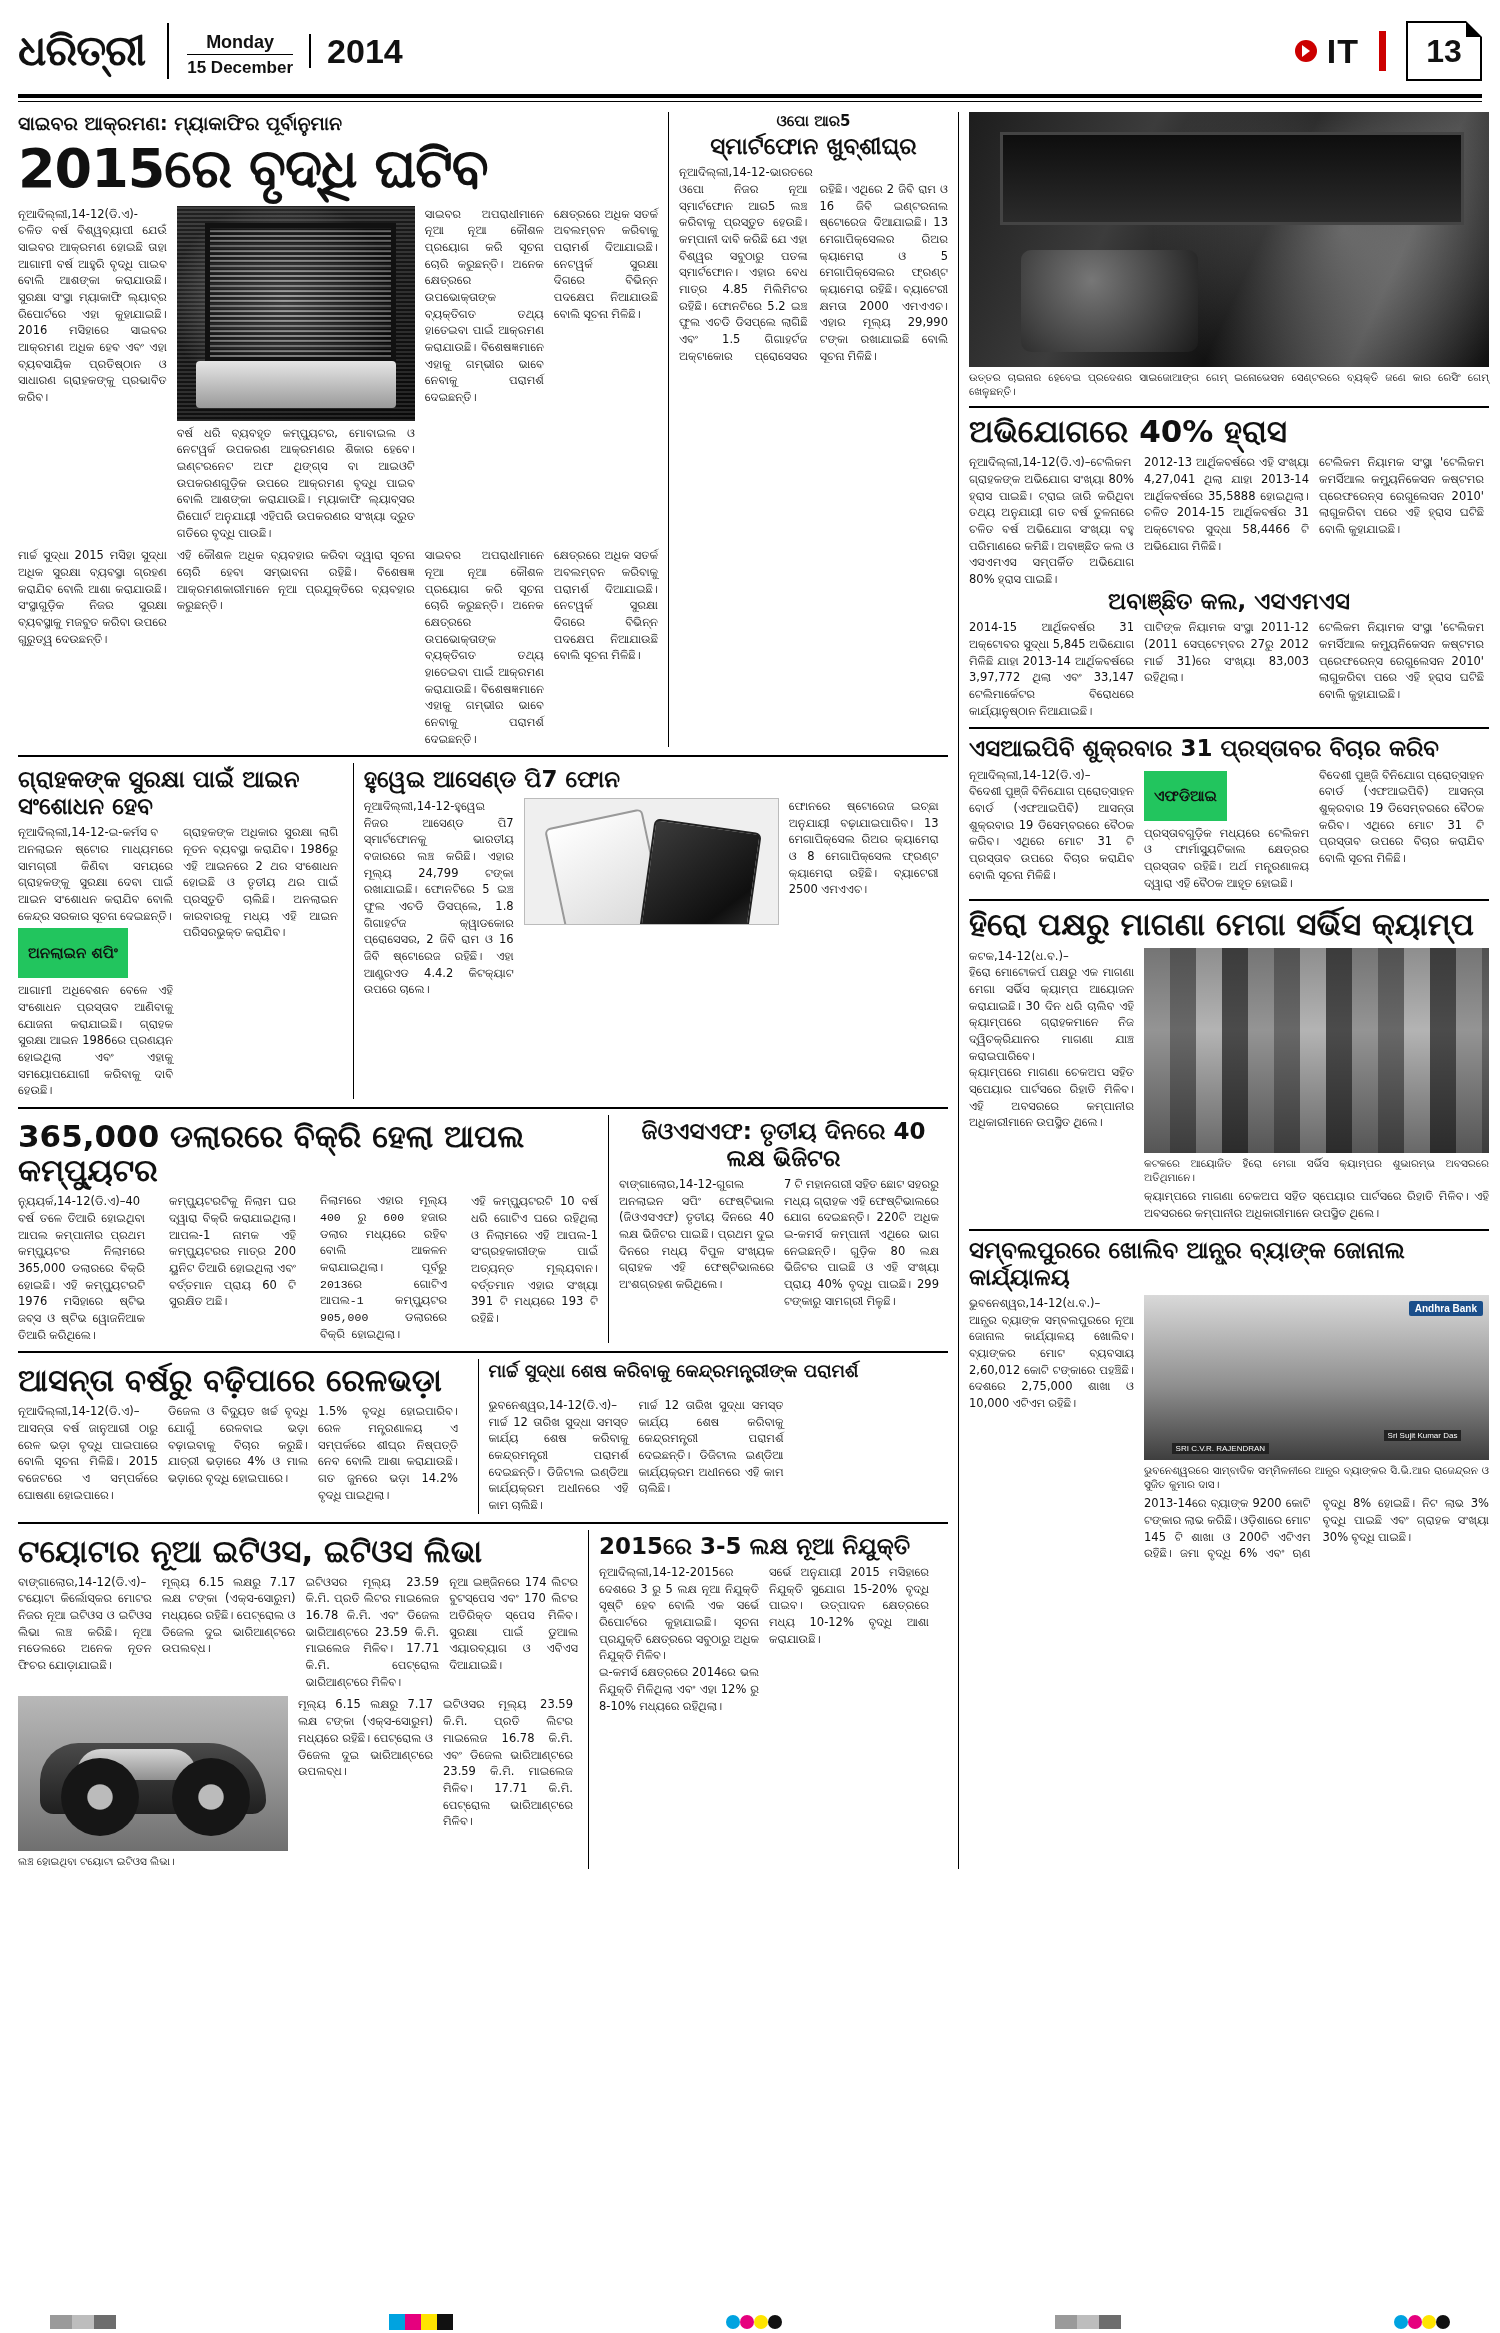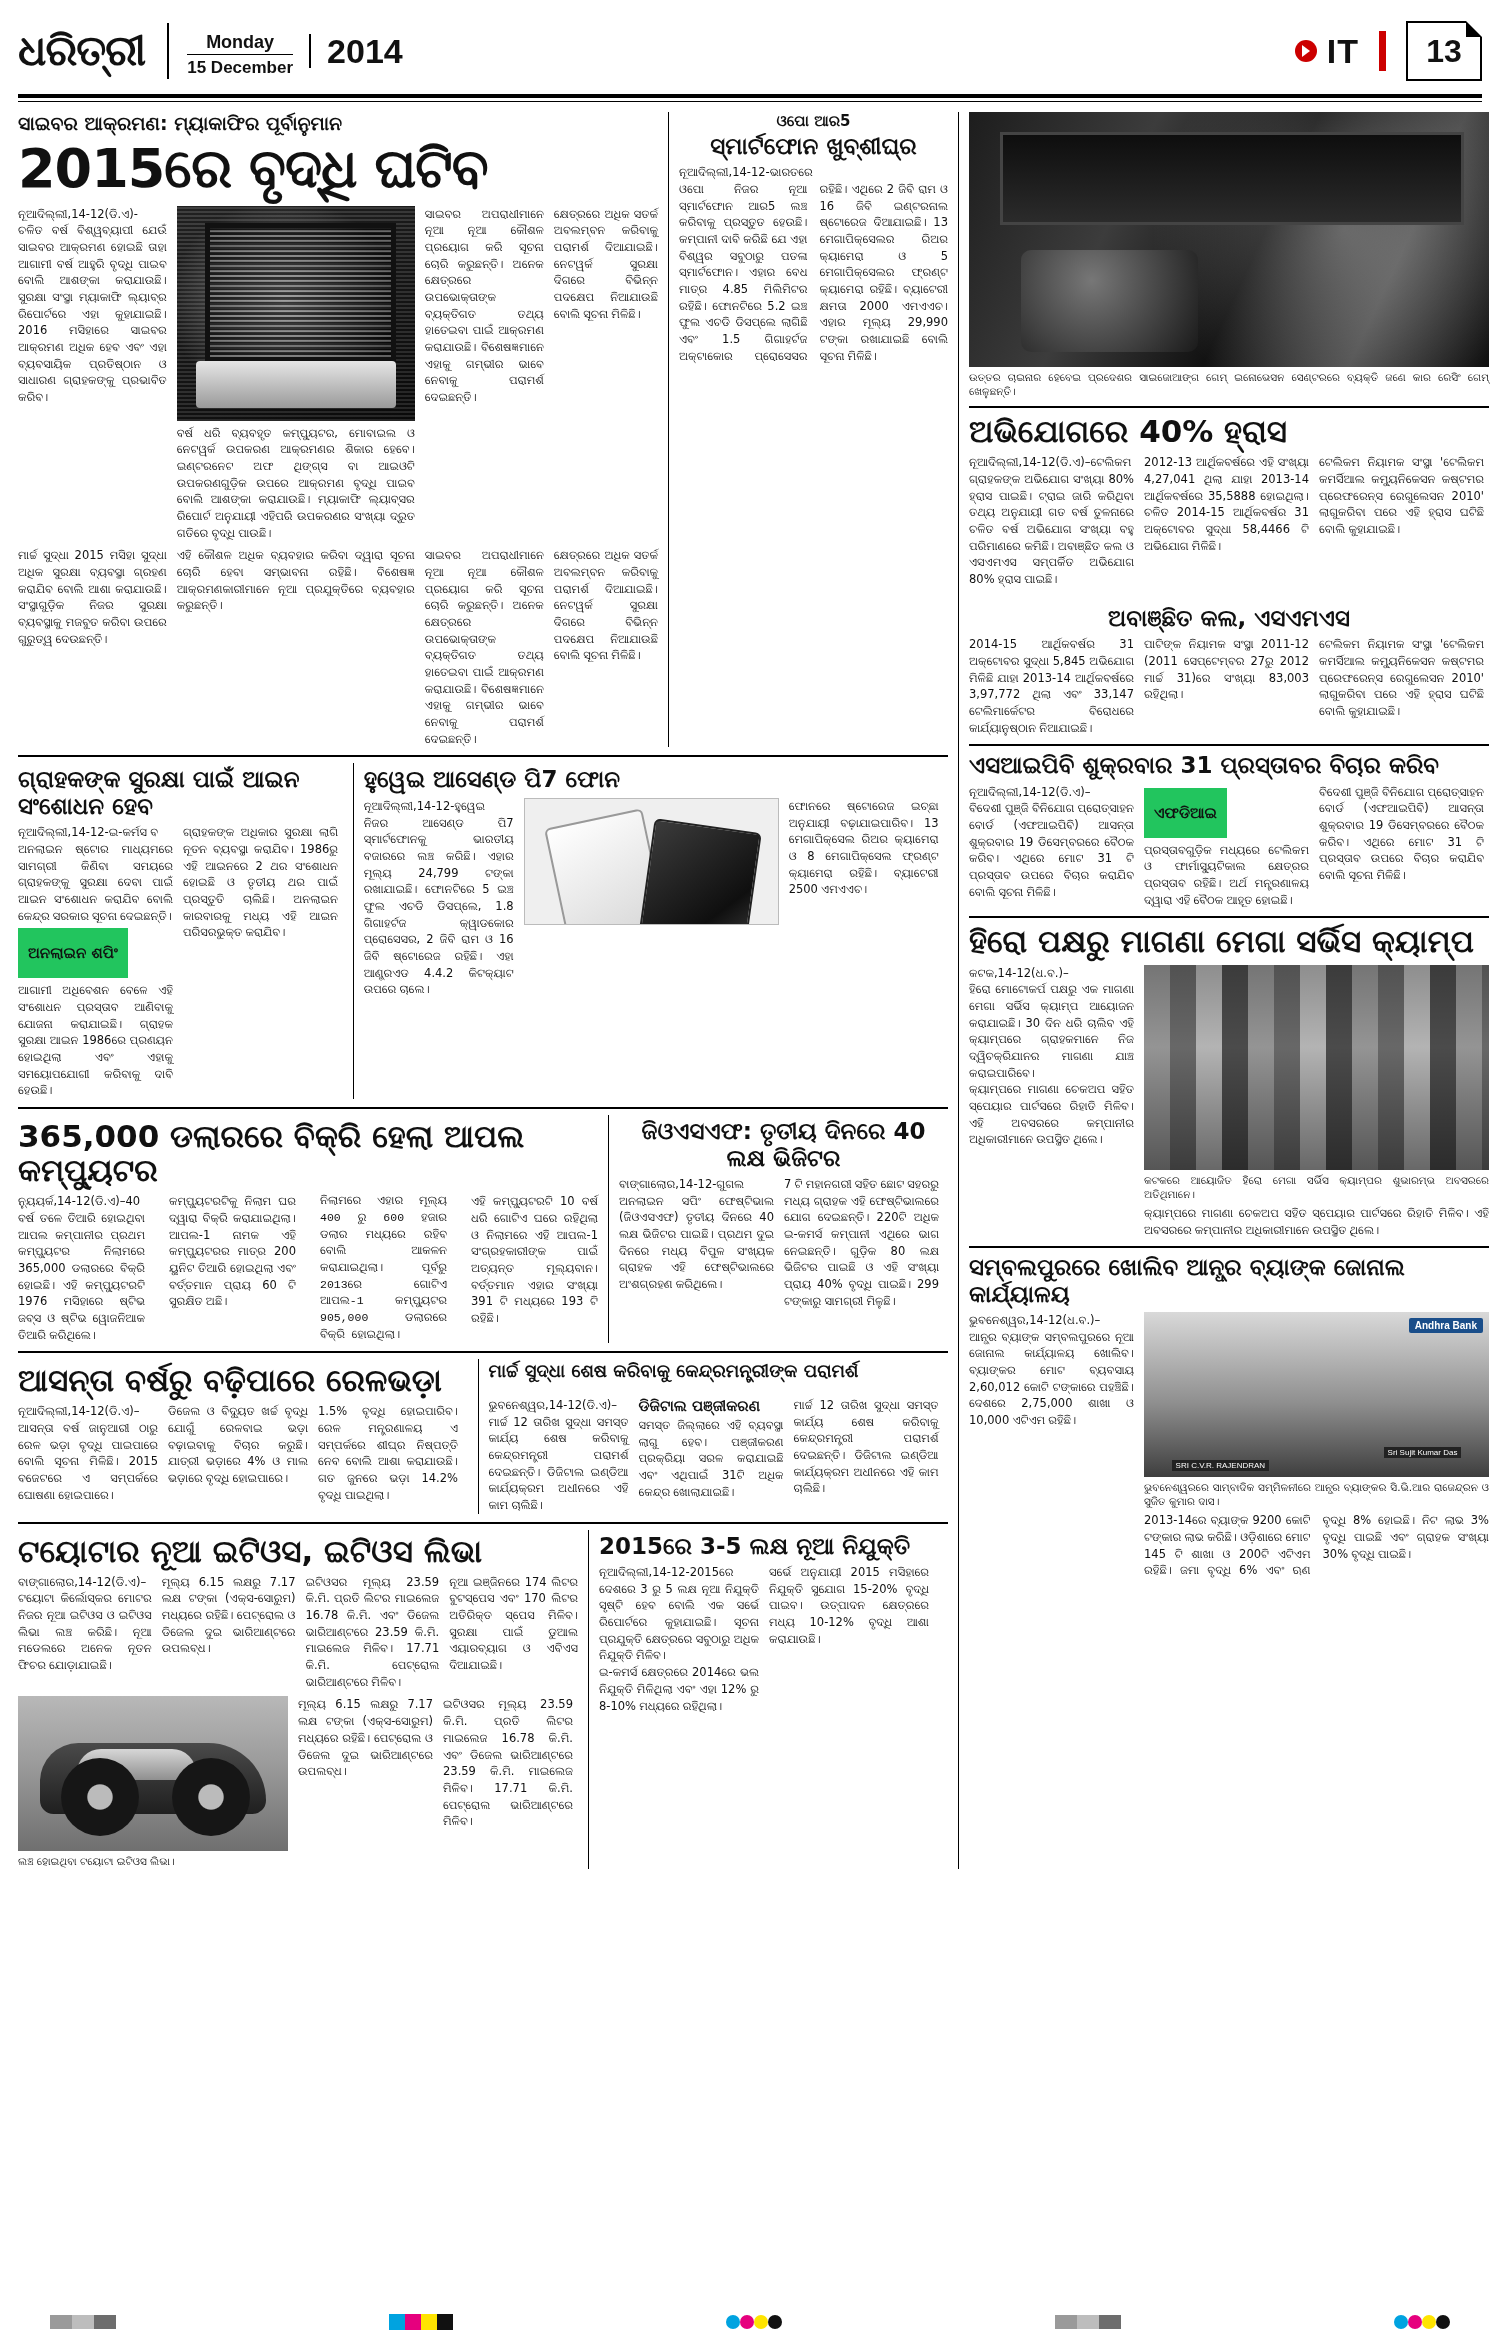--- a/index.html
+++ b/index.html
@@ -435,24 +435,20 @@
         </div>
 
         <div class="vsep"></div>
 
         <div style="width:460px;">
           <h4 class="head-s">ମାର୍ଚ୍ଚ ସୁଦ୍ଧା ଶେଷ କରିବାକୁ କେନ୍ଦ୍ରମନ୍ତ୍ରୀଙ୍କ ପରାମର୍ଶ</h4>
           <div style="display:flex; gap:10px;margin-top:15px;">
             <div style="width:140px;">
               <div class="body-txt">ଭୁବନେଶ୍ୱର,14-12(ଡି.ଏ)–</div>
               <div class="body-txt">ମାର୍ଚ୍ଚ 12 ତାରିଖ ସୁଦ୍ଧା ସମସ୍ତ କାର୍ଯ୍ୟ ଶେଷ କରିବାକୁ କେନ୍ଦ୍ରମନ୍ତ୍ରୀ ପରାମର୍ଶ ଦେଇଛନ୍ତି। ଡିଜିଟାଲ ଇଣ୍ଡିଆ କାର୍ଯ୍ୟକ୍ରମ ଅଧୀନରେ ଏହି କାମ ଚାଲିଛି।</div>
-            </div>
-            <div style="width:145px;">
-              <div class="kicker-sm">ଡିଜିଟାଲ ପଞ୍ଜୀକରଣ</div>
-              <div class="body-txt">ସମସ୍ତ ଜିଲ୍ଲାରେ ଏହି ବ୍ୟବସ୍ଥା ଲାଗୁ ହେବ। ପଞ୍ଜୀକରଣ ପ୍ରକ୍ରିୟା ସରଳ କରାଯାଇଛି ଏବଂ ଏଥିପାଇଁ 31ଟି ଅଧିକ କେନ୍ଦ୍ର ଖୋଲାଯାଇଛି।</div>
             </div>
             <div style="width:145px;" class="body-txt">ମାର୍ଚ୍ଚ 12 ତାରିଖ ସୁଦ୍ଧା ସମସ୍ତ କାର୍ଯ୍ୟ ଶେଷ କରିବାକୁ କେନ୍ଦ୍ରମନ୍ତ୍ରୀ ପରାମର୍ଶ ଦେଇଛନ୍ତି। ଡିଜିଟାଲ ଇଣ୍ଡିଆ କାର୍ଯ୍ୟକ୍ରମ ଅଧୀନରେ ଏହି କାମ ଚାଲିଛି।</div>
           </div>
         </div>
       </div>
 
       <div class="hr-b"></div>
 
       <div style="display:flex; gap:10px;">
         <div style="width:560px;">
@@ -515,21 +511,21 @@
       <h2 class="head-l">ଅଭିଯୋଗରେ 40% ହ୍ରାସ</h2>
       <div style="display:flex; gap:10px;">
         <div style="width:165px;">
           <div class="body-txt">ନୂଆଦିଲ୍ଲୀ,14-12(ଡି.ଏ)–ଟେଲିକମ</div>
           <div class="body-txt">ଗ୍ରାହକଙ୍କ ଅଭିଯୋଗ ସଂଖ୍ୟା 80% ହ୍ରାସ ପାଇଛି। ଟ୍ରାଇ ଜାରି କରିଥିବା ତଥ୍ୟ ଅନୁଯାୟୀ ଗତ ବର୍ଷ ତୁଳନାରେ ଚଳିତ ବର୍ଷ ଅଭିଯୋଗ ସଂଖ୍ୟା ବହୁ ପରିମାଣରେ କମିଛି। ଅବାଞ୍ଛିତ କଲ ଓ ଏସଏମଏସ ସମ୍ପର୍କିତ ଅଭିଯୋଗ 80% ହ୍ରାସ ପାଇଛି।</div>
         </div>
         <div style="width:165px;" class="body-txt">2012-13 ଆର୍ଥିକବର୍ଷରେ ଏହି ସଂଖ୍ୟା 4,27,041 ଥିଲା ଯାହା 2013-14 ଆର୍ଥିକବର୍ଷରେ 35,5888 ହୋଇଥିଲା। ଚଳିତ 2014-15 ଆର୍ଥିକବର୍ଷର 31 ଅକ୍ଟୋବର ସୁଦ୍ଧା 58,4466 ଟି ଅଭିଯୋଗ ମିଳିଛି।</div>
         <div style="width:165px;" class="body-txt">ଟେଲିକମ ନିୟାମକ ସଂସ୍ଥା 'ଟେଲିକମ କମର୍ସିଆଲ କମ୍ୟୁନିକେସନ କଷ୍ଟମର ପ୍ରେଫରେନ୍ସ ରେଗୁଲେସନ 2010' ଲାଗୁକରିବା ପରେ ଏହି ହ୍ରାସ ଘଟିଛି ବୋଲି କୁହାଯାଇଛି।</div>
       </div>
 
-      <h3 class="head-m centered" style="margin-top:17px;">ଅବାଞ୍ଛିତ କଲ, ଏସଏମଏସ</h3>
+      <h3 class="head-m centered" style="margin-top:0;">ଅବାଞ୍ଛିତ କଲ, ଏସଏମଏସ</h3>
       <div style="display:flex; gap:10px;">
         <div style="width:165px;" class="body-txt">2014-15 ଆର୍ଥିକବର୍ଷର 31 ଅକ୍ଟୋବର ସୁଦ୍ଧା 5,845 ଅଭିଯୋଗ ମିଳିଛି ଯାହା 2013-14 ଆର୍ଥିକବର୍ଷରେ 3,97,772 ଥିଲା ଏବଂ 33,147 ଟେଲିମାର୍କେଟର ବିରୋଧରେ କାର୍ଯ୍ୟାନୁଷ୍ଠାନ ନିଆଯାଇଛି।</div>
         <div style="width:165px;" class="body-txt">ପାଟିଙ୍କ ନିୟାମକ ସଂସ୍ଥା 2011-12 (2011 ସେପ୍ଟେମ୍ବର 27ରୁ 2012 ମାର୍ଚ୍ଚ 31)ରେ ସଂଖ୍ୟା 83,003 ରହିଥିଲା।</div>
         <div style="width:165px;" class="body-txt">ଟେଲିକମ ନିୟାମକ ସଂସ୍ଥା 'ଟେଲିକମ କମର୍ସିଆଲ କମ୍ୟୁନିକେସନ କଷ୍ଟମର ପ୍ରେଫରେନ୍ସ ରେଗୁଲେସନ 2010' ଲାଗୁକରିବା ପରେ ଏହି ହ୍ରାସ ଘଟିଛି ବୋଲି କୁହାଯାଇଛି।</div>
       </div>
 
       <div class="hr-b"></div>
 
       <h3 class="head-m">ଏସଆଇପିବି ଶୁକ୍ରବାର 31 ପ୍ରସ୍ତାବର ବିଚାର କରିବ</h3>
       <div style="display:flex; gap:10px;">

